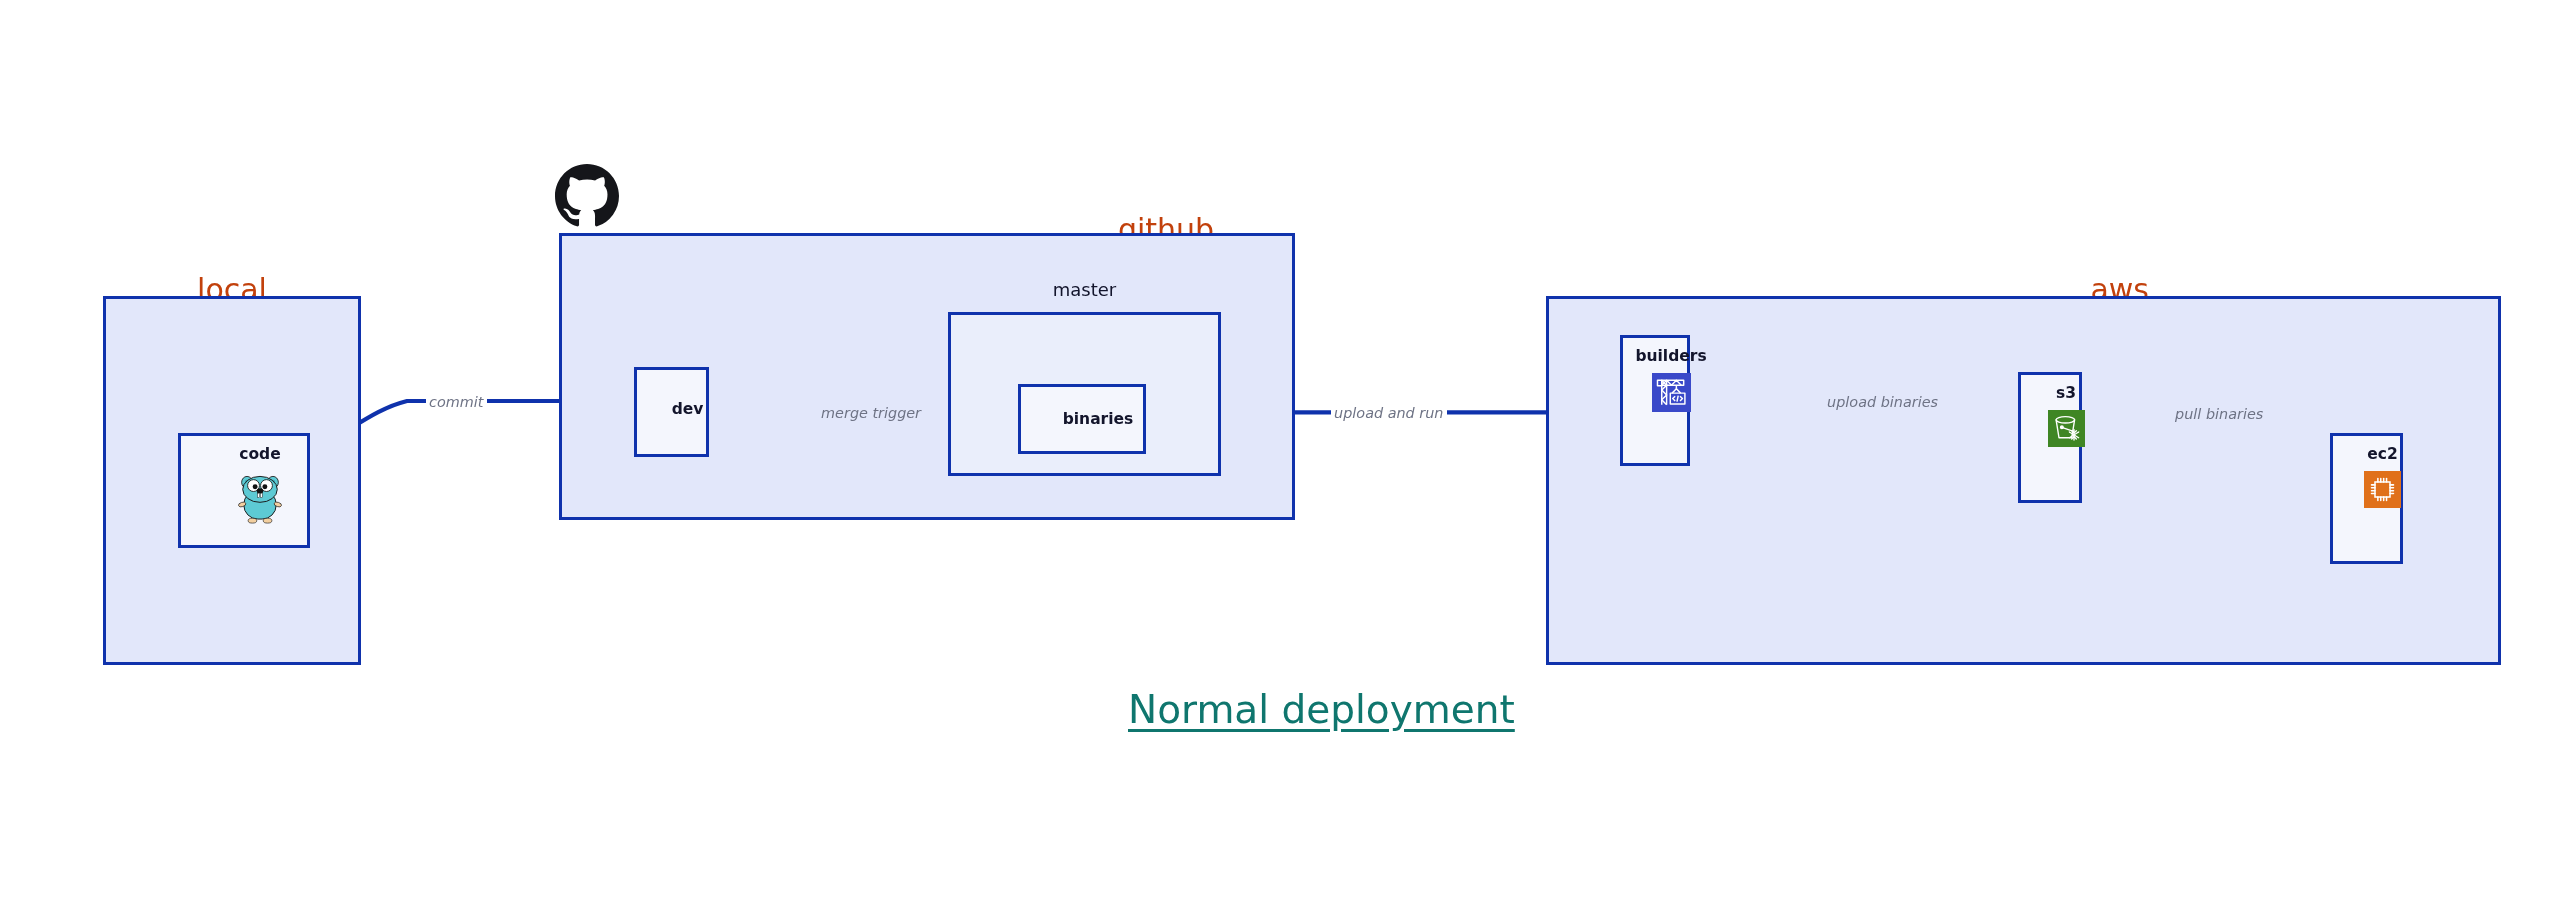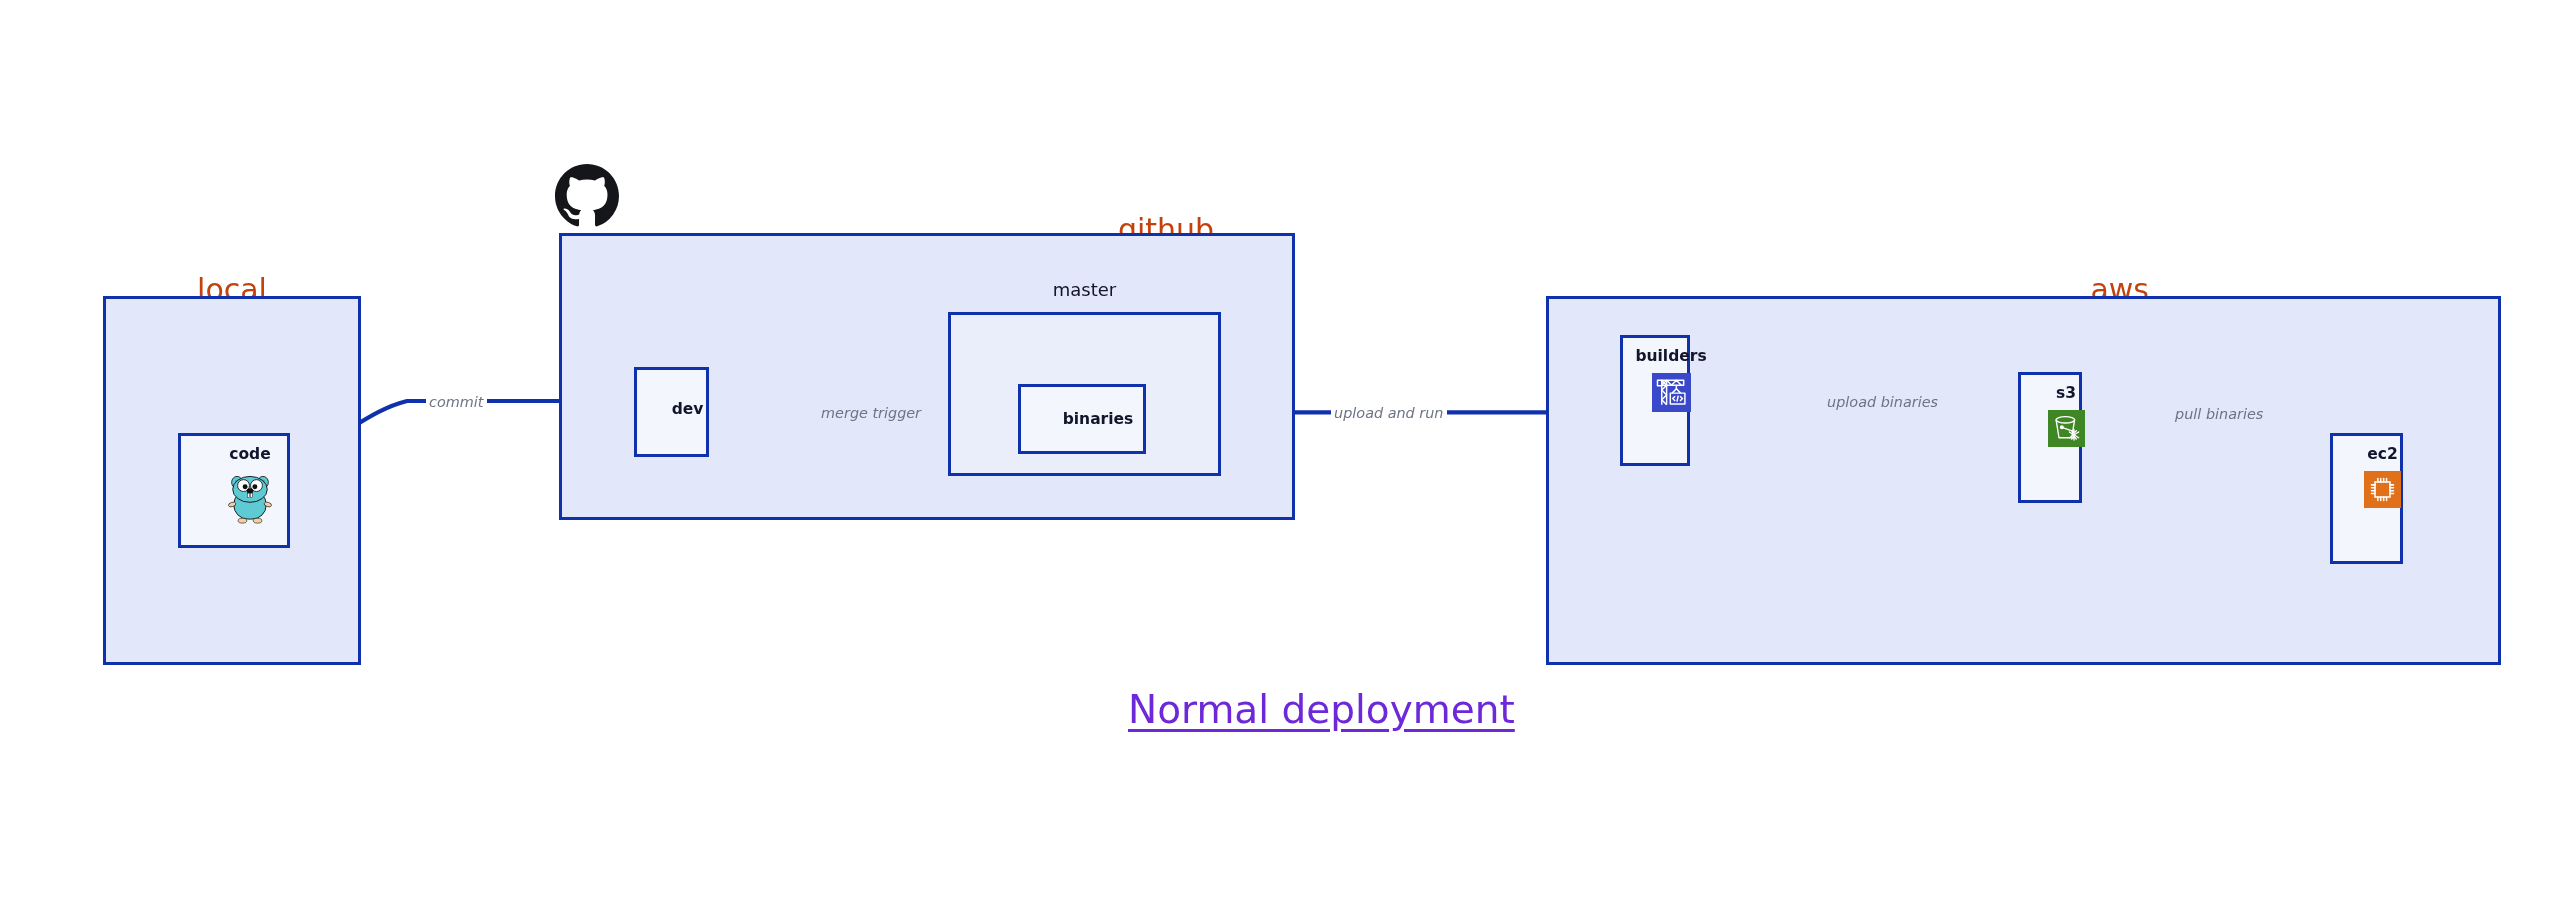--- a/index.html
+++ b/index.html
@@ -98,21 +98,21 @@
     background: #ffffff;
     padding: 1px 3.1px;
   }
   .edge-label.onblue {
     background: #e2e7fa;
     padding: 1px 3.1px;
   }
   
   .caption {
     position: absolute;
-    color: #6d28d9;
+    color: #0f766e;
     font-size: 39px;
     font-weight: 400;
     line-height: 1;
     text-decoration: underline;
     text-underline-offset: 6.2px;
     white-space: nowrap;
   }
   
   .github-logo {
     position: absolute;
@@ -141,21 +141,21 @@
 
     <path d="M3380,778 L3920,778" fill="none" stroke="#0f32ac" stroke-width="8" marker-end="url(#arrow)"></path>
 
     <path d="M4075,778 C4230,782 4280,830 4360,880 C4430,922 4480,945 4518,962" fill="none" stroke="#0f32ac" stroke-width="8" marker-end="url(#arrow)"></path>
   </svg>
 
   <div class="group-title" style="left:103px; top:255px; width:258px;">local</div>
 
   <div class="group-box" style="left:103px; top:296px; width:258px; height:369px;"></div>
 
-  <div class="node light" style="left:178px; top:433px; width:112px; height:115px;">
+  <div class="node light" style="left:178px; top:433px; width:132px; height:115px;">
     <span class="node-label">code</span>
     <span class="node-icon">
       <svg class="gopher" width="54" height="54" viewBox="0 0 100 100">
 
         <ellipse cx="26" cy="21" rx="10" ry="11" fill="#5dcad4" stroke="#1a1a1a" stroke-width="1.6"></ellipse>
         <ellipse cx="74" cy="21" rx="10" ry="11" fill="#5dcad4" stroke="#1a1a1a" stroke-width="1.6"></ellipse>
         <ellipse cx="26" cy="21" rx="4" ry="5" fill="#2f9aa6"></ellipse>
         <ellipse cx="74" cy="21" rx="4" ry="5" fill="#2f9aa6"></ellipse>
 
         <rect x="20" y="36" width="60" height="53" rx="26" fill="#5dcad4" stroke="#1a1a1a" stroke-width="1.8"></rect>

